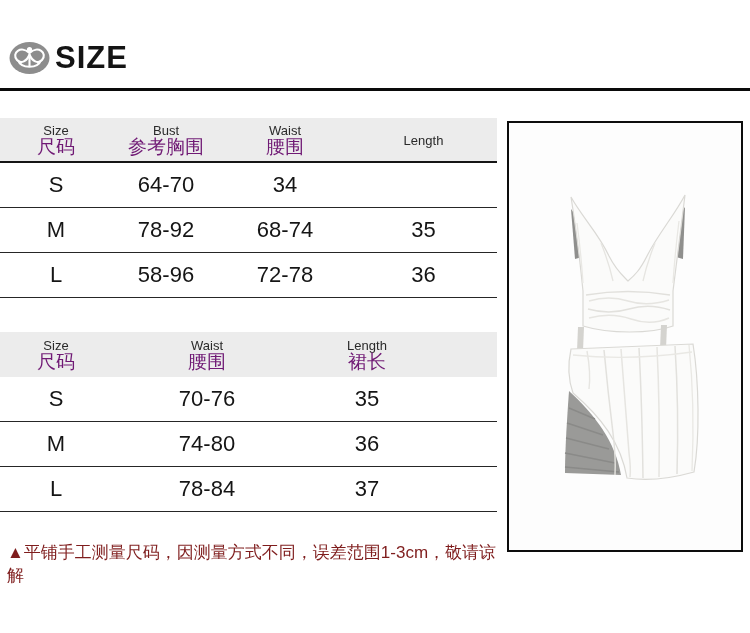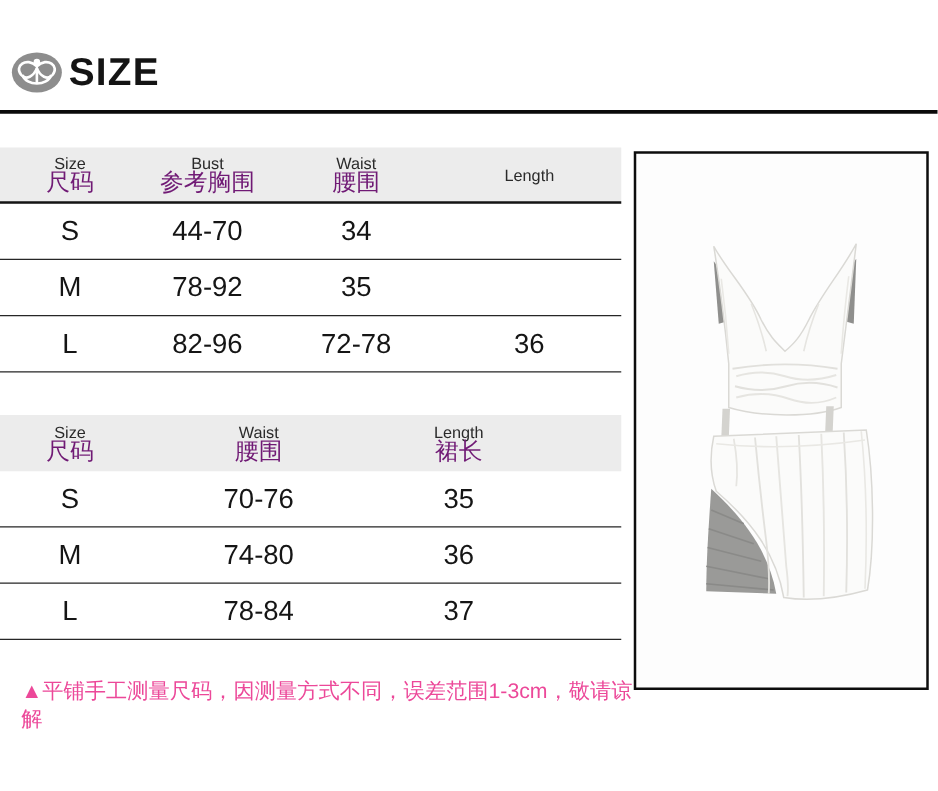--- a/index.html
+++ b/index.html
@@ -20,21 +20,21 @@
   .t1 .thead { border-bottom:2px solid #151515; }
   .thead .hcell { text-align:center; line-height:1.05; padding-top:2px; }
   .hcell .en { font-size:13px; color:#2a2a2a; display:block; }
   .hcell .zh { font-size:19px; color:#701a75; display:block; font-weight:500; }
   .trow { display:grid; height:45px; align-items:center; border-bottom:1px solid #262626; }
   .trow .cell { text-align:center; font-size:22px; color:#151515; }
   .t1 .thead, .t1 .trow { grid-template-columns:112px 108px 130px 147px; }
   .t2 .thead, .t2 .trow { grid-template-columns:112px 190px 130px; }
 
   
-  .note { position:absolute; left:17px; top:541px; width:505px; font-size:17px; color:#ec4899; }
+  .note { position:absolute; left:7px; top:541px; width:505px; font-size:17px; color:#7f1d1d; }
 
   
   .photo-frame { position:absolute; left:507px; top:121px; width:236px; height:431px;
                  border:2px solid #0d0d0d; background:#fdfdfd; }
   .photo-frame svg { display:block; width:100%; height:100%; }
 </style>
 </head>
 <body>
 
 <div class="brand">
@@ -66,31 +66,32 @@
     <div class="hcell">
       <span class="en">Waist</span>
       <span class="zh">腰围</span>
     </div>
     <div class="hcell">
       <span class="en">Length</span>
     </div>
   </div>
   <div class="trow">
     <div class="cell">S</div>
-    <div class="cell">44-70</div>
+    <div class="cell">64-70</div>
     <div class="cell">34</div>
   </div>
   <div class="trow">
     <div class="cell">M</div>
     <div class="cell">78-92</div>
+    <div class="cell">68-74</div>
     <div class="cell">35</div>
   </div>
   <div class="trow">
     <div class="cell">L</div>
-    <div class="cell">82-96</div>
+    <div class="cell">58-96</div>
     <div class="cell">72-78</div>
     <div class="cell">36</div>
   </div>
 </div>
 
 <div class="size-table t2" style="top:332px;">
   <div class="thead">
     <div class="hcell">
       <span class="en">Size</span>
       <span class="zh">尺码</span>

